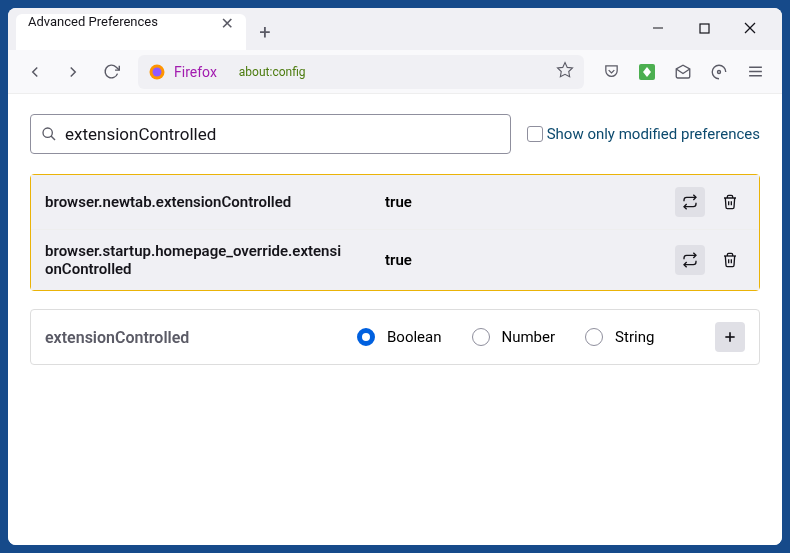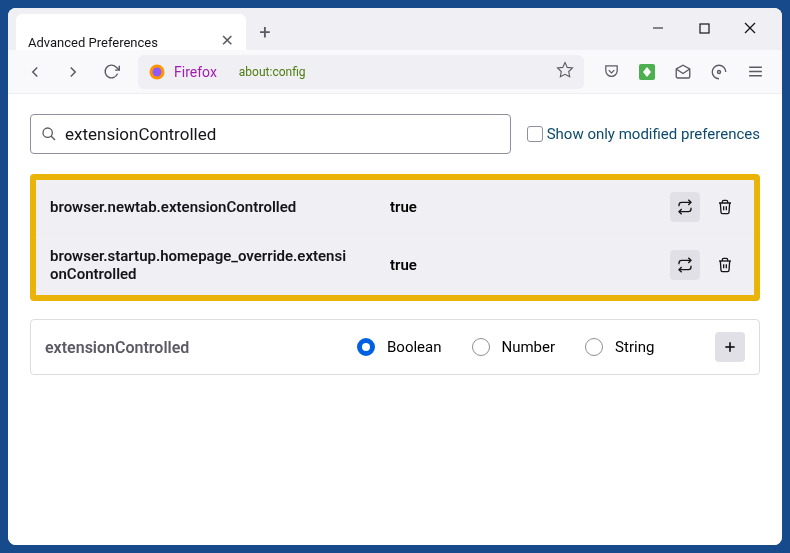--- a/index.html
+++ b/index.html
@@ -1,39 +1,39 @@
 <!DOCTYPE html>
 <html><head>
 <meta charset="utf-8">
 <style>
 * { margin: 0; padding: 0; box-sizing: border-box; font-family: -apple-system, BlinkMacSystemFont, "Segoe UI", Roboto, sans-serif; }
 body { width: 790px; height: 553px; background: #164a8a; padding: 8px; overflow: hidden; }
 .window { width: 100%; height: 100%; background: #fff; border-radius: 8px; display: flex; flex-direction: column; overflow: hidden; }
 .tabbar { height: 42px; background: #f0f0f4; display: flex; align-items: flex-end; padding: 6px 8px 0; gap: 4px; }
-.tab { display: flex; align-items: flex-end; height: 36px; background: #fff; border-radius: 6px 6px 0 0; padding: 0 12px; gap: 10px; min-width: 230px; font-size: 13px; color: #15141a; }
+.tab { display: flex; align-items: flex-start; height: 36px; background: #fff; border-radius: 6px 6px 0 0; padding: 0 12px; gap: 10px; min-width: 230px; font-size: 13px; color: #15141a; }
 .tab-close { margin-left: auto; color: #5b5b66; font-size: 16px; cursor: pointer; }
 .newtab { width: 30px; height: 30px; display: flex; align-items: center; justify-content: center; color: #5b5b66; font-size: 20px; margin-bottom: 3px; }
 .winctrls { margin-left: auto; display: flex; gap: 18px; padding-right: 10px; margin-bottom: 8px; }
 .winctrls span { width: 28px; height: 28px; display: flex; align-items: center; justify-content: center; color: #15141a; }
 .toolbar { height: 44px; background: #f9f9fb; border-bottom: 1px solid #eee; display: flex; align-items: center; padding: 0 10px; gap: 4px; }
 .navbtn { width: 34px; height: 34px; display: flex; align-items: center; justify-content: center; color: #5b5b66; border-radius: 4px; }
 .urlbar { flex: 1; height: 34px; background: #f0f0f4; border-radius: 6px; display: flex; align-items: center; padding: 0 10px; gap: 8px; margin: 0 6px; }
 .fx-icon { width: 18px; height: 18px; }
 .url-label { font-size: 14px; color: #a21caf; }
 .url-addr { font-size: 12px; color: #4d7c0f; flex: 1; margin-left: 14px; }
 .url-star { color: #5b5b66; }
 .tbicons { display: flex; gap: 2px; }
 .content { flex: 1; padding: 20px 22px; background: #fff; }
 .searchrow { display: flex; align-items: center; gap: 16px; margin-bottom: 20px; }
 .searchbox { flex: 1; height: 40px; border: 1px solid #8f8f9d; border-radius: 4px; display: flex; align-items: center; padding: 0 10px; gap: 8px; }
 .searchbox svg { color: #5b5b66; }
 .searchbox-input { font-size: 17px; color: #15141a; flex: 1; }
 .checkrow { display: flex; align-items: center; gap: 4px; font-size: 15px; color: #0c4a6e; }
 .checkrow .cb { width: 16px; height: 16px; border: 1px solid #8f8f9d; border-radius: 3px; }
-.results { border: 6px solid #eab308; border-radius: 4px; }
+.results { border: 1px solid #eab308; border-radius: 4px; }
 .row { display: flex; align-items: center; padding: 12px 14px; border-bottom: 1px solid #eee; font-size: 15px; gap: 12px; }
 .row.match { background: #f0f0f4; font-weight: 600; }
 .row:last-child { border-bottom: none; justify-content: space-between; }
 .pref-name { width: 300px; color: #15141a; word-break: break-word; }
 .pref-val { flex: 1; margin-left: 28px; }
 .row-actions { display: flex; gap: 10px; margin-left: auto; }
 .actbtn { width: 30px; height: 30px; display: flex; align-items: center; justify-content: center; background: #e0e0e6; border-radius: 4px; color: #15141a; }
 .addrow { margin-top: 18px; border: 1px solid #ddd; border-radius: 4px; display: flex; align-items: center; padding: 12px 14px; gap: 12px; }
 .addrow .pref-name { font-weight: 600; color: #5b5b66; }
 .radios { display: flex; gap: 30px; flex: 1; align-items: center; }

